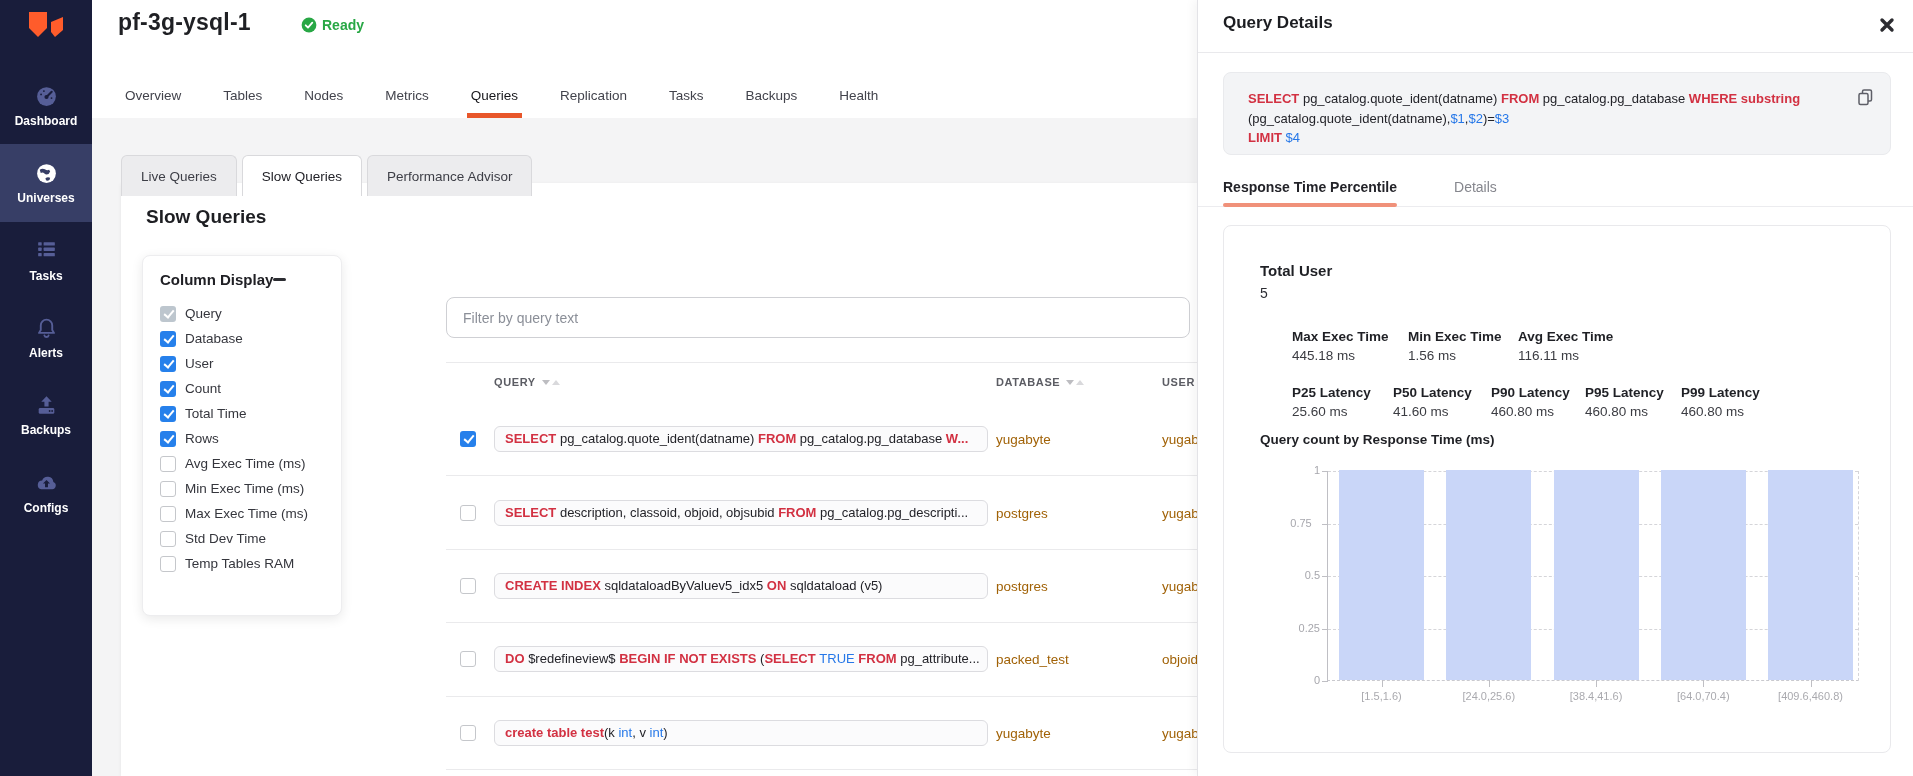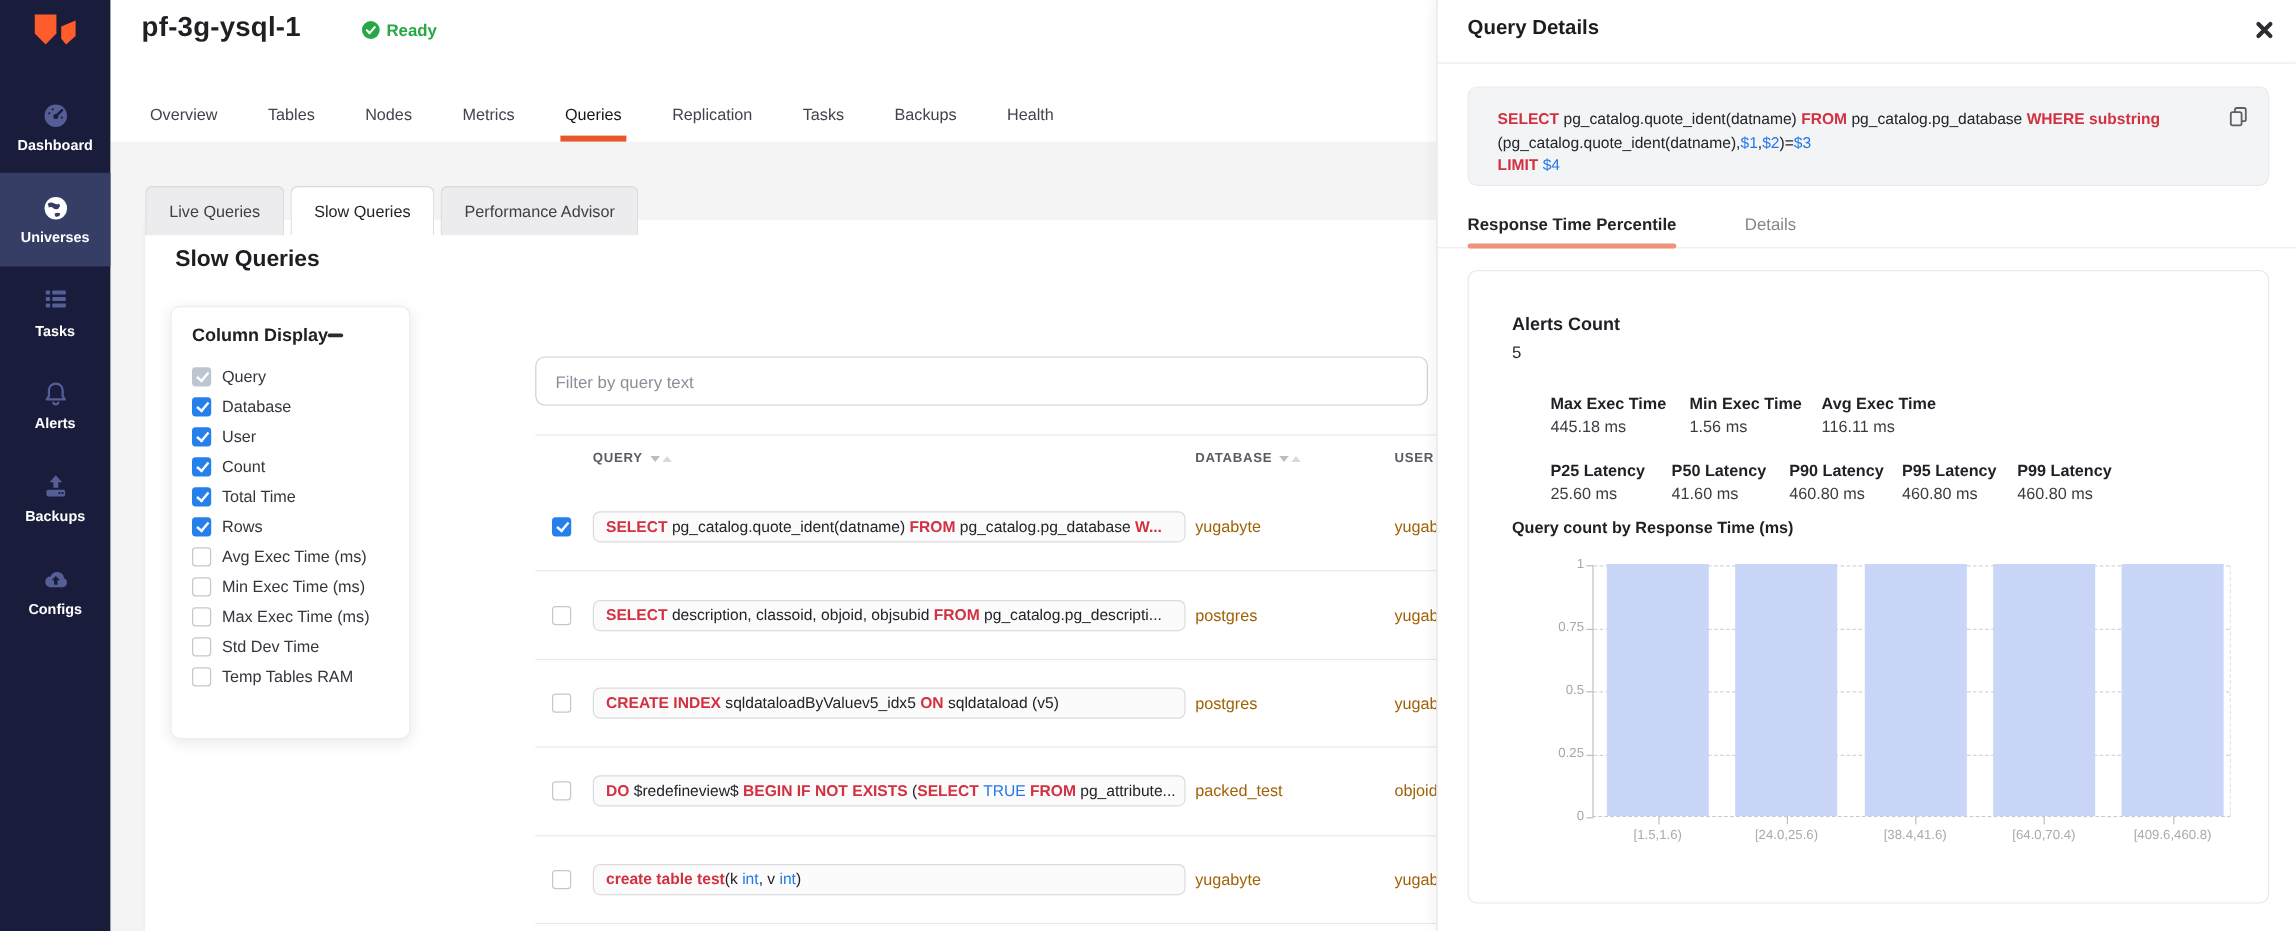--- a/index.html
+++ b/index.html
@@ -347,21 +347,21 @@
         <div class="sql-line"><span class="tk-k">LIMIT </span><span class="tk-b">$4</span></div>
       </div>
   </div>
 
   <div class="p-tabs">
       <div class="ptab active">Response Time Percentile</div>
       <div class="ptab">Details</div>
     </div>
 
   <div class="p-card">
-    <div class="total-label">Alerts Count</div>
+    <div class="total-label">Total User</div>
     <div class="total-value">5</div>
     <div class="m-row" id="m1">
         <div class="metric">
           <div class="m-label">Max Exec Time</div>
           <div class="m-value">445.18 ms</div>
         </div>
         <div class="metric">
           <div class="m-label">Min Exec Time</div>
           <div class="m-value">1.56 ms</div>
         </div>
@@ -390,21 +390,21 @@
         <div class="metric">
           <div class="m-label">P99 Latency</div>
           <div class="m-value">460.80 ms</div>
         </div>
       </div>
     <div class="chart-title">Query count by Response Time (ms)</div>
     <div id="ylabels">
         <div class="ylab" style="top: 448px;">0</div>
         <div class="ylab" style="top: 395.5px;">0.25</div>
         <div class="ylab" style="top: 343px;">0.5</div>
-        <div class="ylab" style="top: 290.5px;">0.75</div>
+        <div class="ylab" style="top: 290.5px; text-align: center;">0.75</div>
         <div class="ylab" style="top: 238px;">1</div>
       </div>
     <div class="plot">
         <div class="ytickmark" style="top: 210px;"></div>
         <div class="grid" style="top: 157.5px;"></div>
         <div class="ytickmark" style="top: 157.5px;"></div>
         <div class="grid" style="top: 105px;"></div>
         <div class="ytickmark" style="top: 105px;"></div>
         <div class="grid" style="top: 52.5px;"></div>
         <div class="ytickmark" style="top: 52.5px;"></div>

